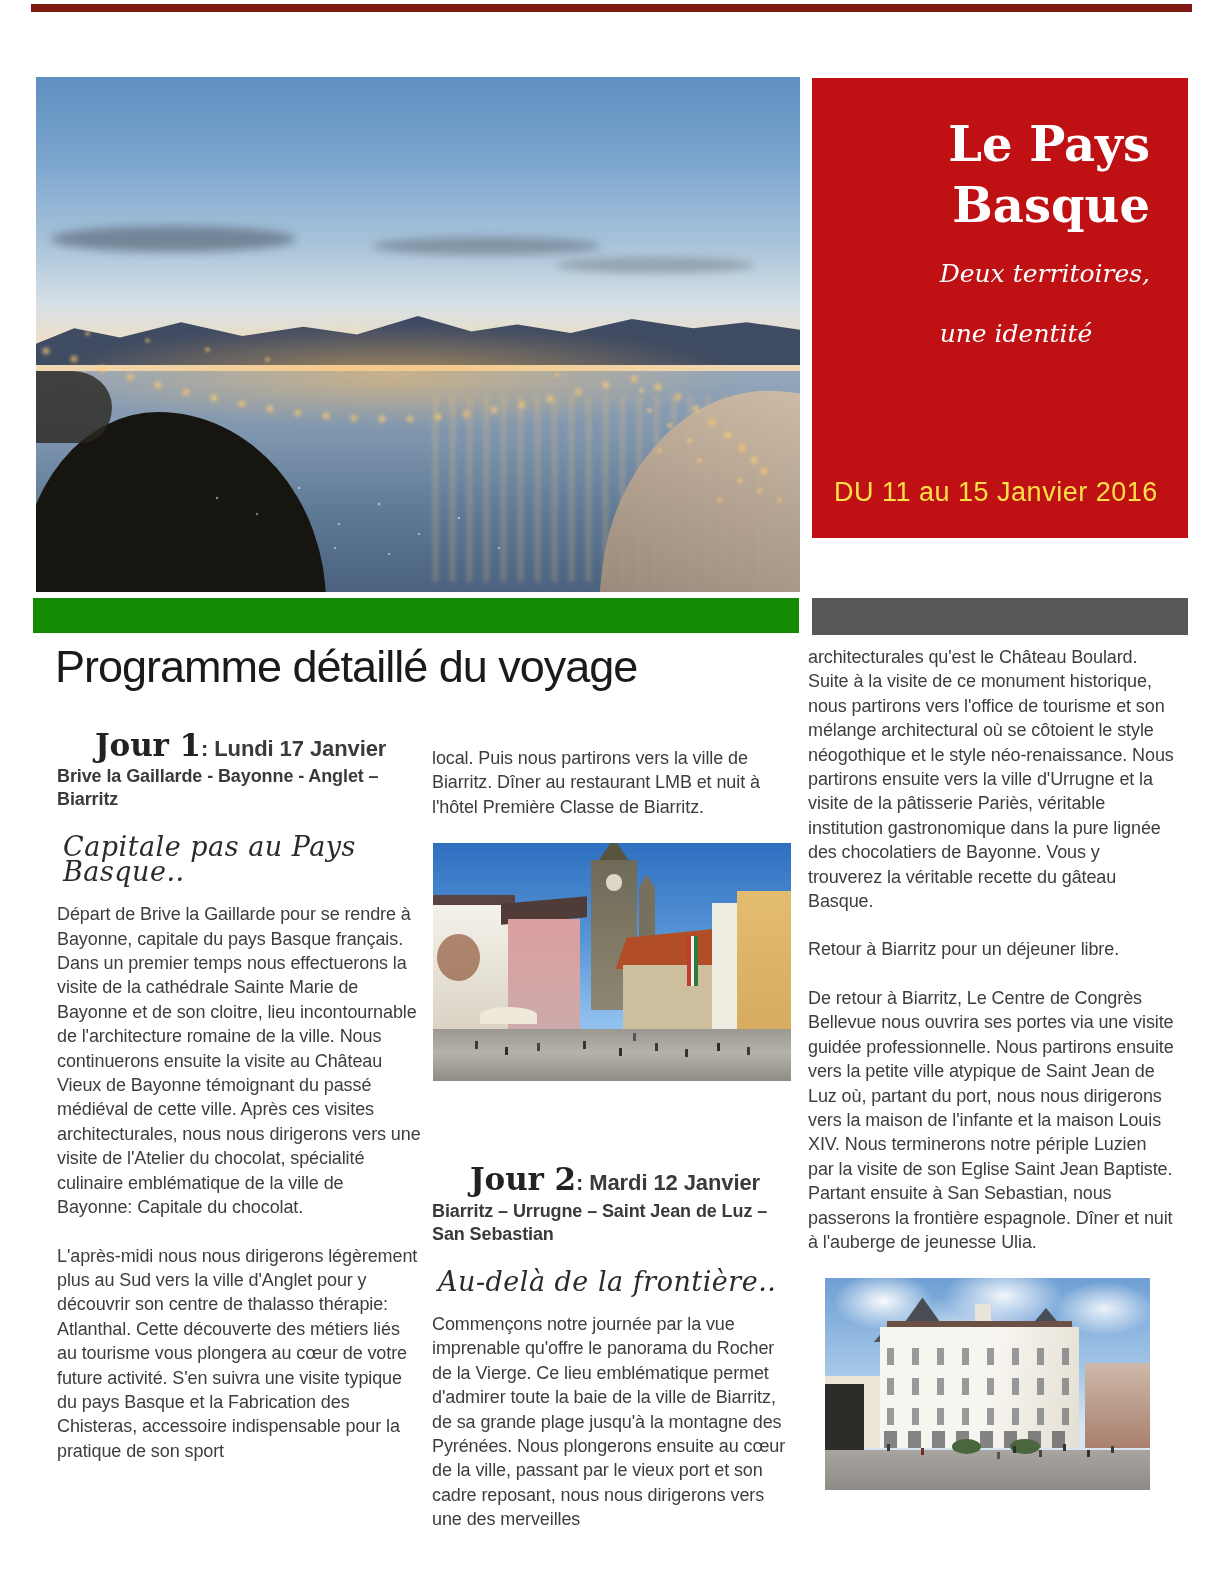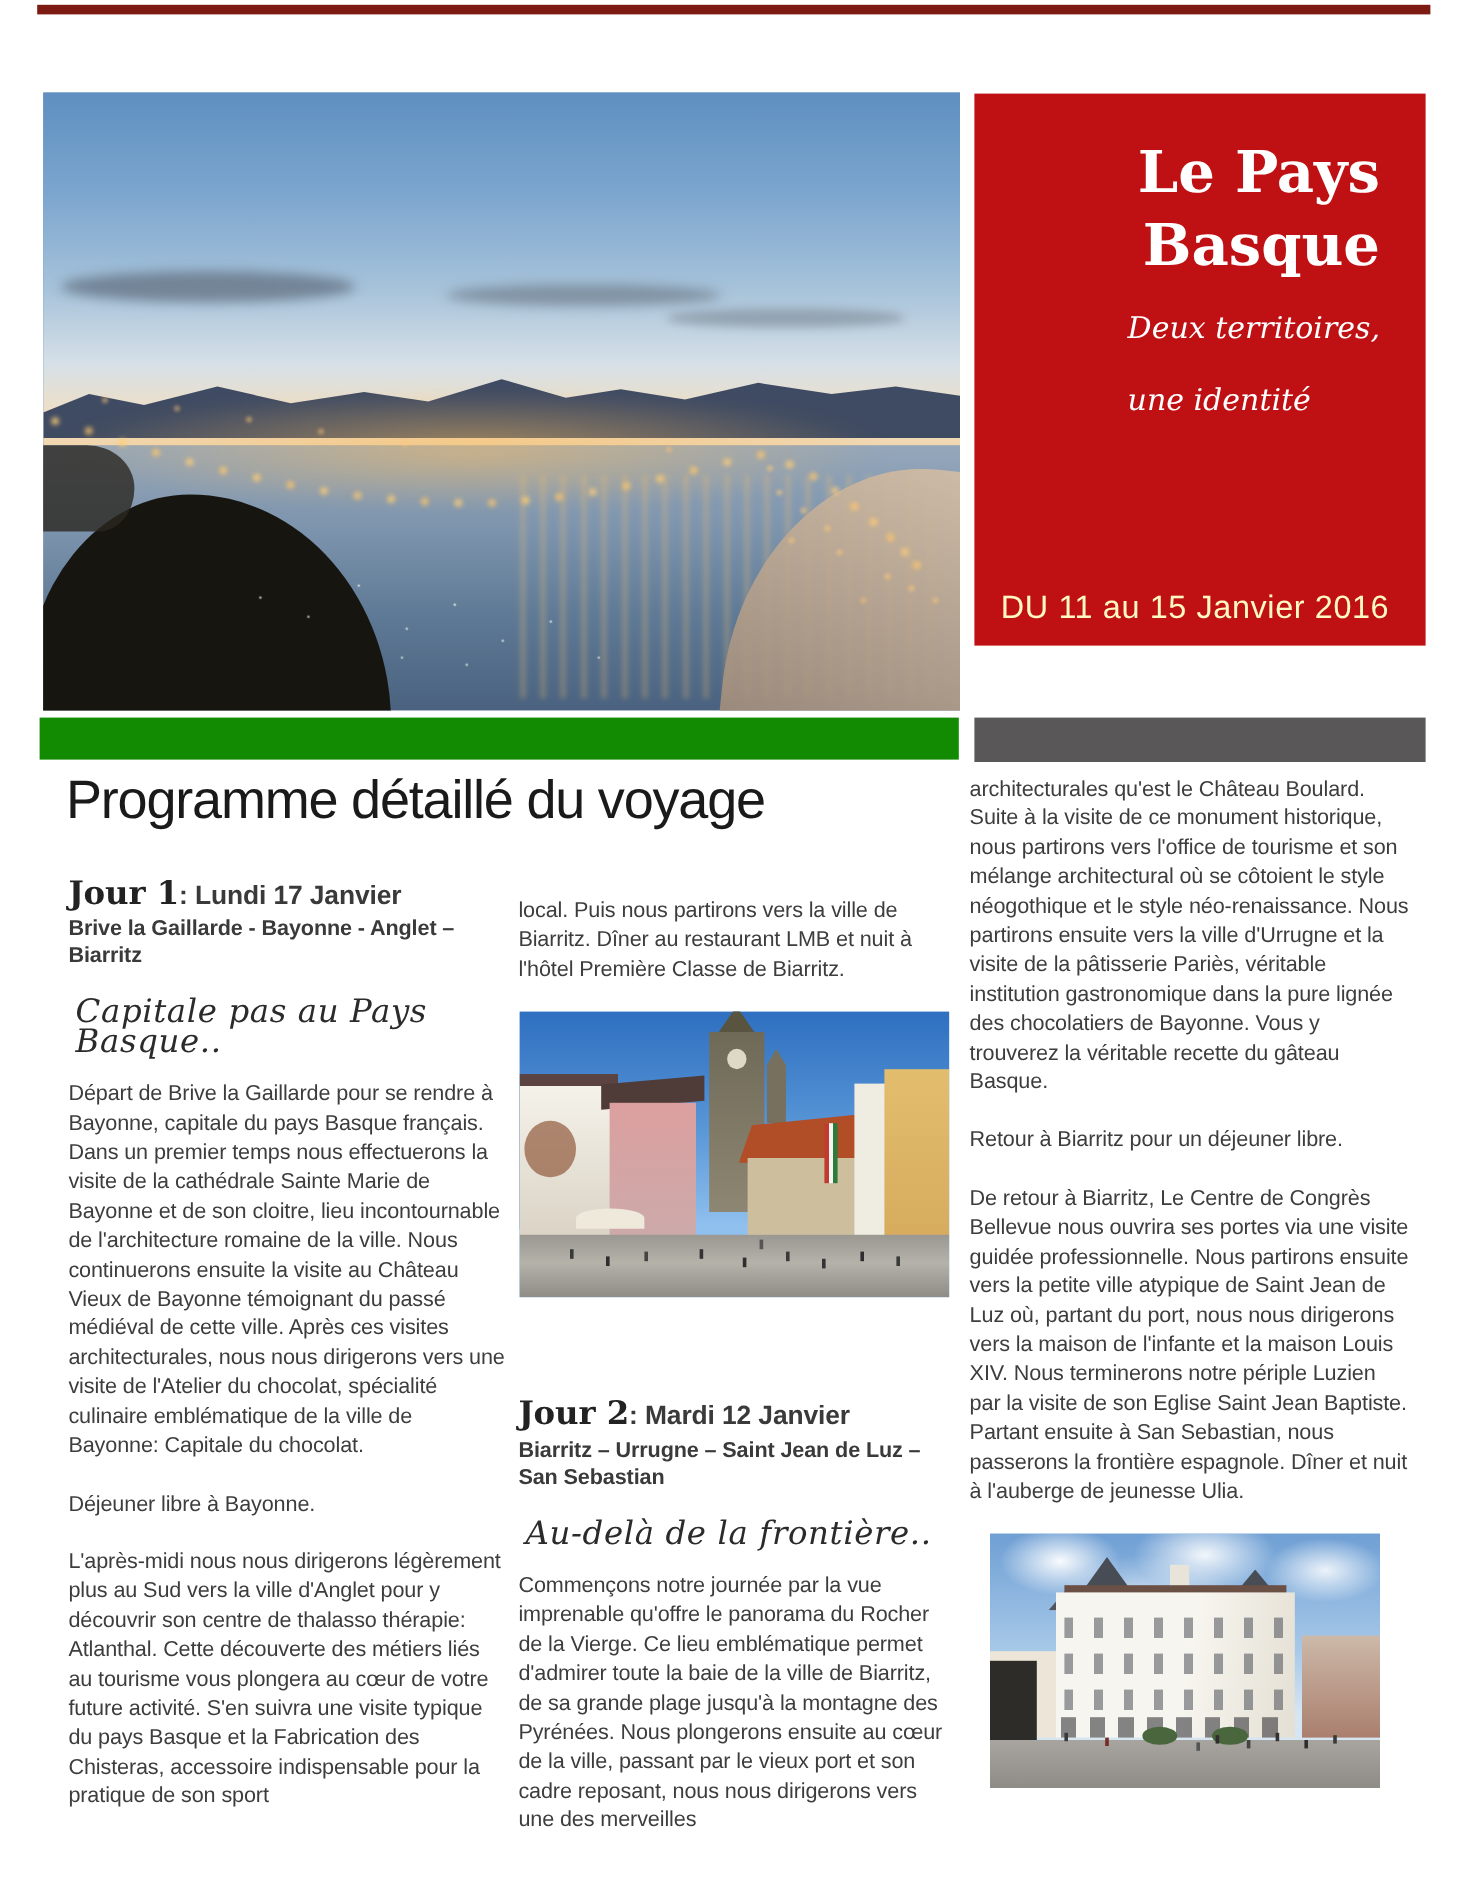--- a/index.html
+++ b/index.html
@@ -55,36 +55,36 @@
     180px 420px 1px 0 rgba(255,255,255,.8),220px 436px 1px 0 rgba(255,255,255,.7),
     262px 410px 1px 0 rgba(255,255,255,.8),302px 446px 1px 0 rgba(255,255,255,.7),
     342px 426px 1px 0 rgba(255,255,255,.8),382px 456px 1px 0 rgba(255,255,255,.7),
     422px 440px 1px 0 rgba(255,255,255,.8),462px 470px 1px 0 rgba(255,255,255,.7),
     352px 476px 1px 0 rgba(255,255,255,.7),298px 470px 1px 0 rgba(255,255,255,.7);}
 
   
   .masthead{position:absolute;left:812px;top:78px;width:376px;height:460px;background:var(--masthead_red,#bf1013);color:#fff;}
   .masthead .title{position:absolute;top:36px;right:38px;text-align:right;font-family:"DejaVu Serif",serif;font-weight:bold;font-size:48px;line-height:61px;}
   .masthead .script{position:absolute;top:166px;right:38px;text-align:left;font-family:"DejaVu Serif",serif;font-style:italic;font-size:25px;line-height:60px;}
-  .masthead .date{position:absolute;left:22px;bottom:16px;font-size:27px;letter-spacing:.5px;color:#fef9c3;}
+  .masthead .date{position:absolute;left:22px;bottom:30px;font-size:27px;letter-spacing:.5px;color:#fde047;}
 
   
   .green-bar{position:absolute;left:33px;top:598px;width:766px;height:35px;background:var(--bar_green,#128a02);}
   .gray-bar{position:absolute;left:812px;top:598px;width:376px;height:37px;background:var(--bar_gray,#595757);}
 
   
   .page-title{position:absolute;left:55px;top:641px;width:760px;font-size:45px;letter-spacing:-1px;color:var(--heading_text,#1a1a1a);font-weight:400;}
 
   
   .col{position:absolute;width:366px;font-size:18px;line-height:24.4px;letter-spacing:-.1px;}
   .col1{left:57px;top:733px;}
   .col2{left:432px;top:746px;}
   .col3{left:808px;top:645px;}
   .day-header{color:#222;}
-  .day-label{font-family:"DejaVu Serif",serif;font-weight:bold;font-size:27px;}
+  .day-label{font-family:"DejaVu Serif",serif;font-weight:bold;font-size:31px;margin-left:38px;}
   .day-title{font-weight:bold;font-size:22px;color:#3a3a3a;}
   .route{font-weight:bold;font-size:18px;line-height:23px;color:#3a3a3a;margin-top:3px;}
   .tagline{font-family:"DejaVu Serif",serif;font-style:italic;font-size:27px;color:#2b2b2b;margin:24px 0 18px 6px;letter-spacing:.5px;}
   .col p{margin:0 0 24px 0;}
   .col p:last-child{margin-bottom:0;}
 
   
   .photo2{position:relative;width:358px;height:238px;margin:16px 0 0 1px;overflow:hidden;background:#6ba3dd;}
   .photo2>div{position:absolute;}
   .p2-sky{inset:0;background:linear-gradient(180deg,#2e6fc0 0%,#5795d6 40%,#8fc0ee 75%);}
@@ -178,21 +178,20 @@
 
   <h1 class="page-title" style="margin:0;">Programme détaillé du voyage</h1>
 
   <div class="col col1">
     <div class="day-header">
       <span class="day-label">Jour 1</span><span class="day-title">: Lundi 17 Janvier</span>
     </div>
     <div class="route">Brive la Gaillarde - Bayonne - Anglet – Biarritz</div>
     <div class="tagline">Capitale pas au Pays Basque..</div>
     <p>Départ de Brive la Gaillarde pour se rendre à Bayonne, capitale du pays Basque français. Dans un premier temps nous effectuerons la visite de la cathédrale Sainte Marie de Bayonne et de son cloitre, lieu incontournable de l'architecture romaine de la ville. Nous continuerons ensuite la visite au Château Vieux de Bayonne témoignant du passé médiéval de cette ville. Après ces visites architecturales, nous nous dirigerons vers une visite de l'Atelier du chocolat, spécialité culinaire emblématique de la ville de Bayonne: Capitale du chocolat.</p>
-    <p>Déjeuner libre à Bayonne.</p>
     <p>L'après-midi nous nous dirigerons légèrement plus au Sud vers la ville d'Anglet pour y découvrir son centre de thalasso thérapie: Atlanthal. Cette découverte des métiers liés au tourisme vous plongera au cœur de votre future activité. S'en suivra une visite typique du pays Basque et la Fabrication des Chisteras, accessoire indispensable pour la pratique de son sport</p>
   </div>
 
   <div class="col col2">
     <p>local. Puis nous partirons vers la ville de Biarritz. Dîner au restaurant LMB et nuit à l'hôtel Première Classe de Biarritz.</p>
 
     <div class="photo2">
       <div class="p2-sky"></div>
       <div class="p2-bldg-lw"></div>
       <div class="p2-roof-pink"></div>

